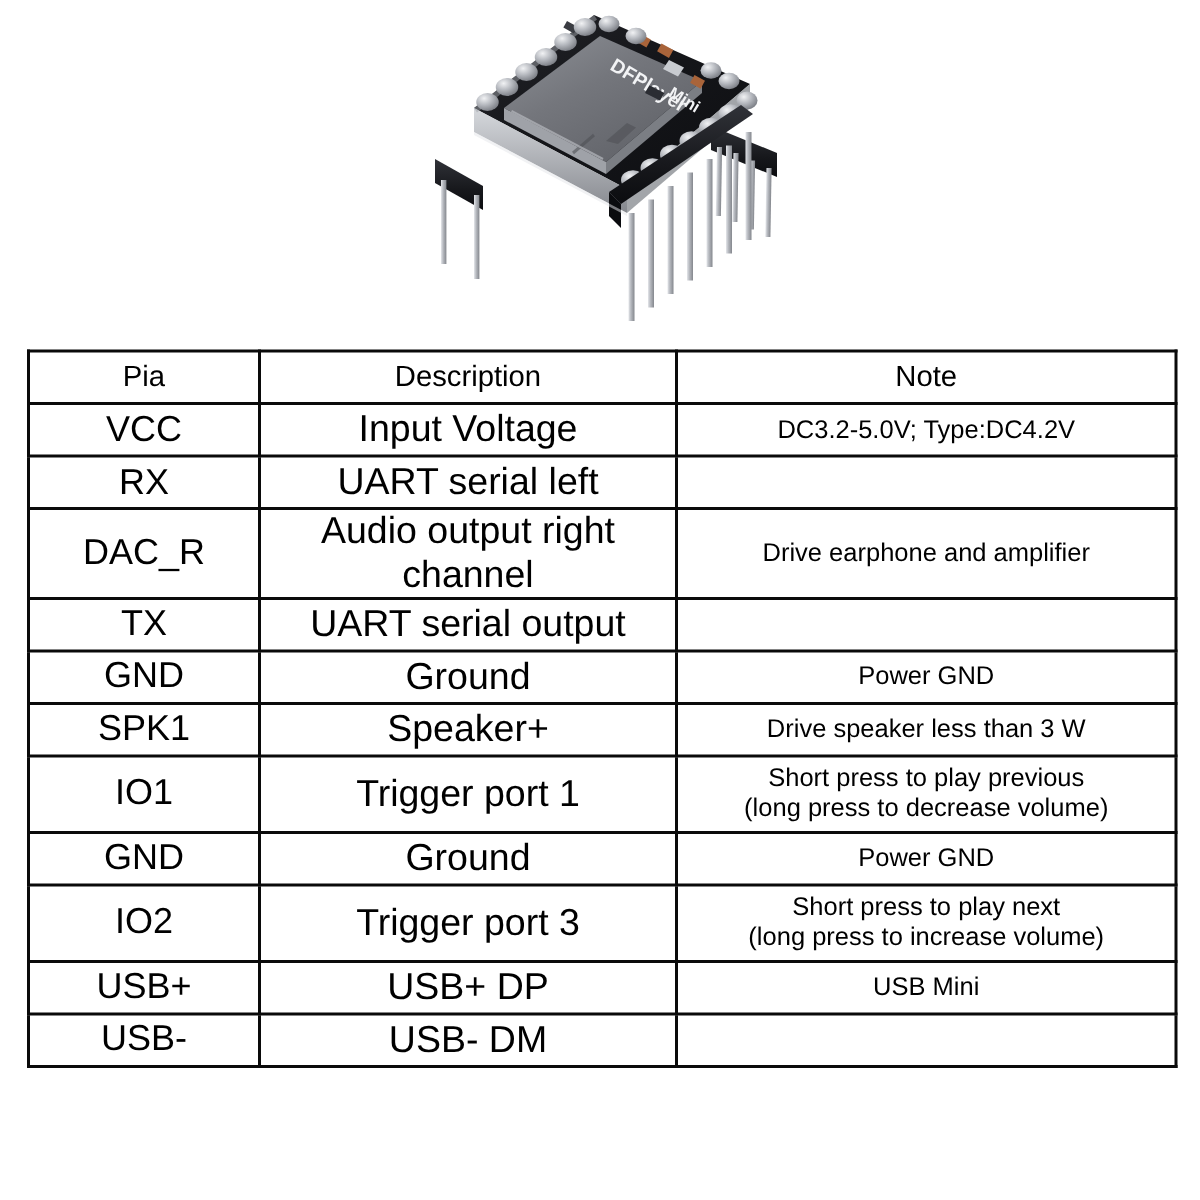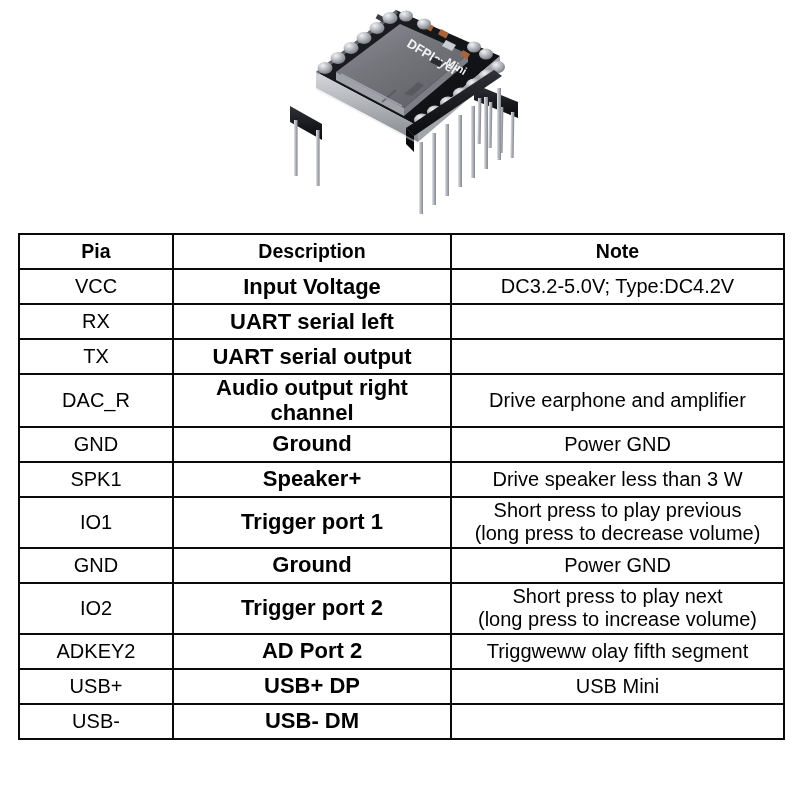--- a/index.html
+++ b/index.html
@@ -52,38 +52,38 @@
     border: 2.5px solid #0a0a0a;
     text-align: center;
     vertical-align: middle;
     padding: 0 4px;
     line-height: 1.15;
   }
 
   
   #pinout-table thead th {
     height: 33px;
-    font-weight: bold;
+    font-weight: normal;
     font-size: 19.5px;
     margin-left: 44px;
   }
 
   
   .cell-pin {
     height: 33px;
-    font-size: 20px;
+    font-size: 24px;
     font-weight: normal;
   }
   .cell-desc {
-    font-size: 22px;
-    font-weight: bold;
+    font-size: 25px;
+    font-weight: normal;
     margin-top: 18px;
   }
   .cell-note {
-    font-size: 20px;
+    font-size: 17px;
     font-weight: normal;
   }
   tr.tall .cell-pin,
   tr.tall .cell-desc,
   tr.tall .cell-note {
     height: 49px;
   }
   .note-line { display: block; }
 </style>
 </head>
@@ -248,31 +248,31 @@
         </td>
       </tr>
       <tr>
         <td class="cell-pin">RX</td>
         <td class="cell-desc">UART serial left</td>
         <td class="cell-note">
           <span class="note-line"></span>
         </td>
       </tr>
       <tr>
+        <td class="cell-pin">DAC_R</td>
+        <td class="cell-desc">Audio output right channel</td>
+        <td class="cell-note">
+          <span class="note-line">Drive earphone and amplifier</span>
+        </td>
+      </tr>
+      <tr>
         <td class="cell-pin">TX</td>
         <td class="cell-desc">UART serial output</td>
         <td class="cell-note">
           <span class="note-line"></span>
-        </td>
-      </tr>
-      <tr>
-        <td class="cell-pin">DAC_R</td>
-        <td class="cell-desc">Audio output right channel</td>
-        <td class="cell-note">
-          <span class="note-line">Drive earphone and amplifier</span>
         </td>
       </tr>
       <tr>
         <td class="cell-pin">GND</td>
         <td class="cell-desc">Ground</td>
         <td class="cell-note">
           <span class="note-line">Power GND</span>
         </td>
       </tr>
       <tr>
@@ -292,31 +292,24 @@
       </tr>
       <tr>
         <td class="cell-pin">GND</td>
         <td class="cell-desc">Ground</td>
         <td class="cell-note">
           <span class="note-line">Power GND</span>
         </td>
       </tr>
       <tr class="tall">
         <td class="cell-pin">IO2</td>
-        <td class="cell-desc">Trigger port 2</td>
+        <td class="cell-desc">Trigger port 3</td>
         <td class="cell-note">
           <span class="note-line">Short press to play next</span>
           <span class="note-line">(long press to increase volume)</span>
-        </td>
-      </tr>
-      <tr>
-        <td class="cell-pin">ADKEY2</td>
-        <td class="cell-desc">AD Port 2</td>
-        <td class="cell-note">
-          <span class="note-line">Triggweww olay fifth segment</span>
         </td>
       </tr>
       <tr>
         <td class="cell-pin">USB+</td>
         <td class="cell-desc">USB+ DP</td>
         <td class="cell-note">
           <span class="note-line">USB Mini</span>
         </td>
       </tr>
       <tr>

